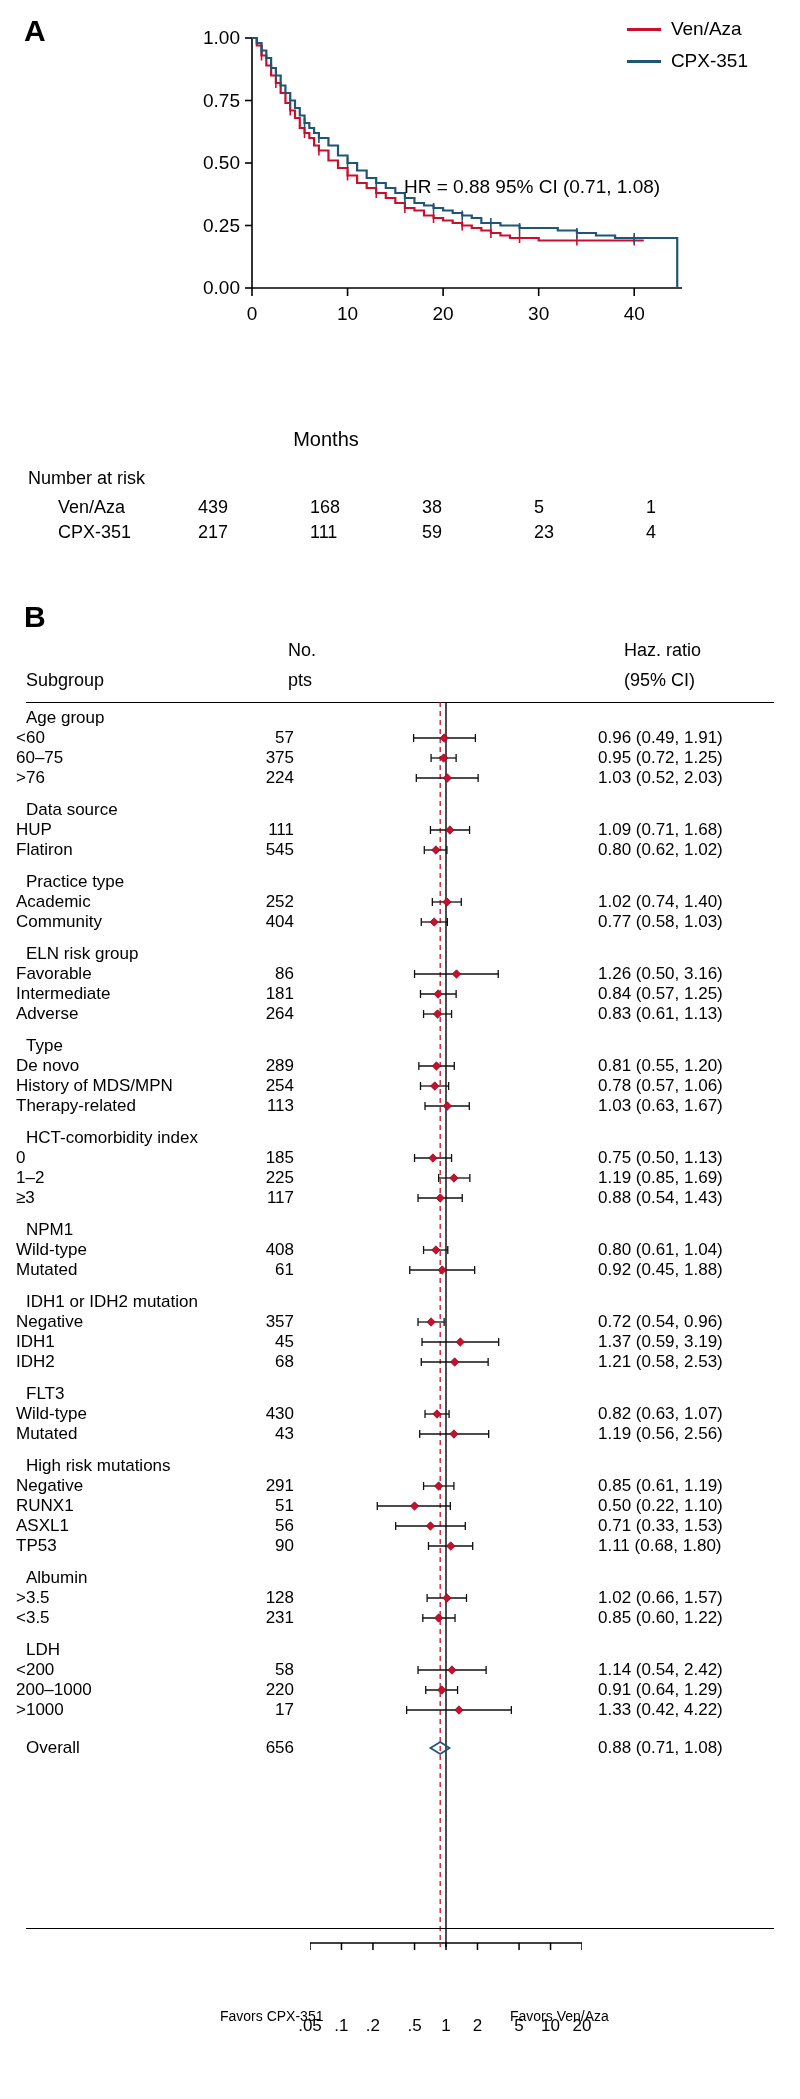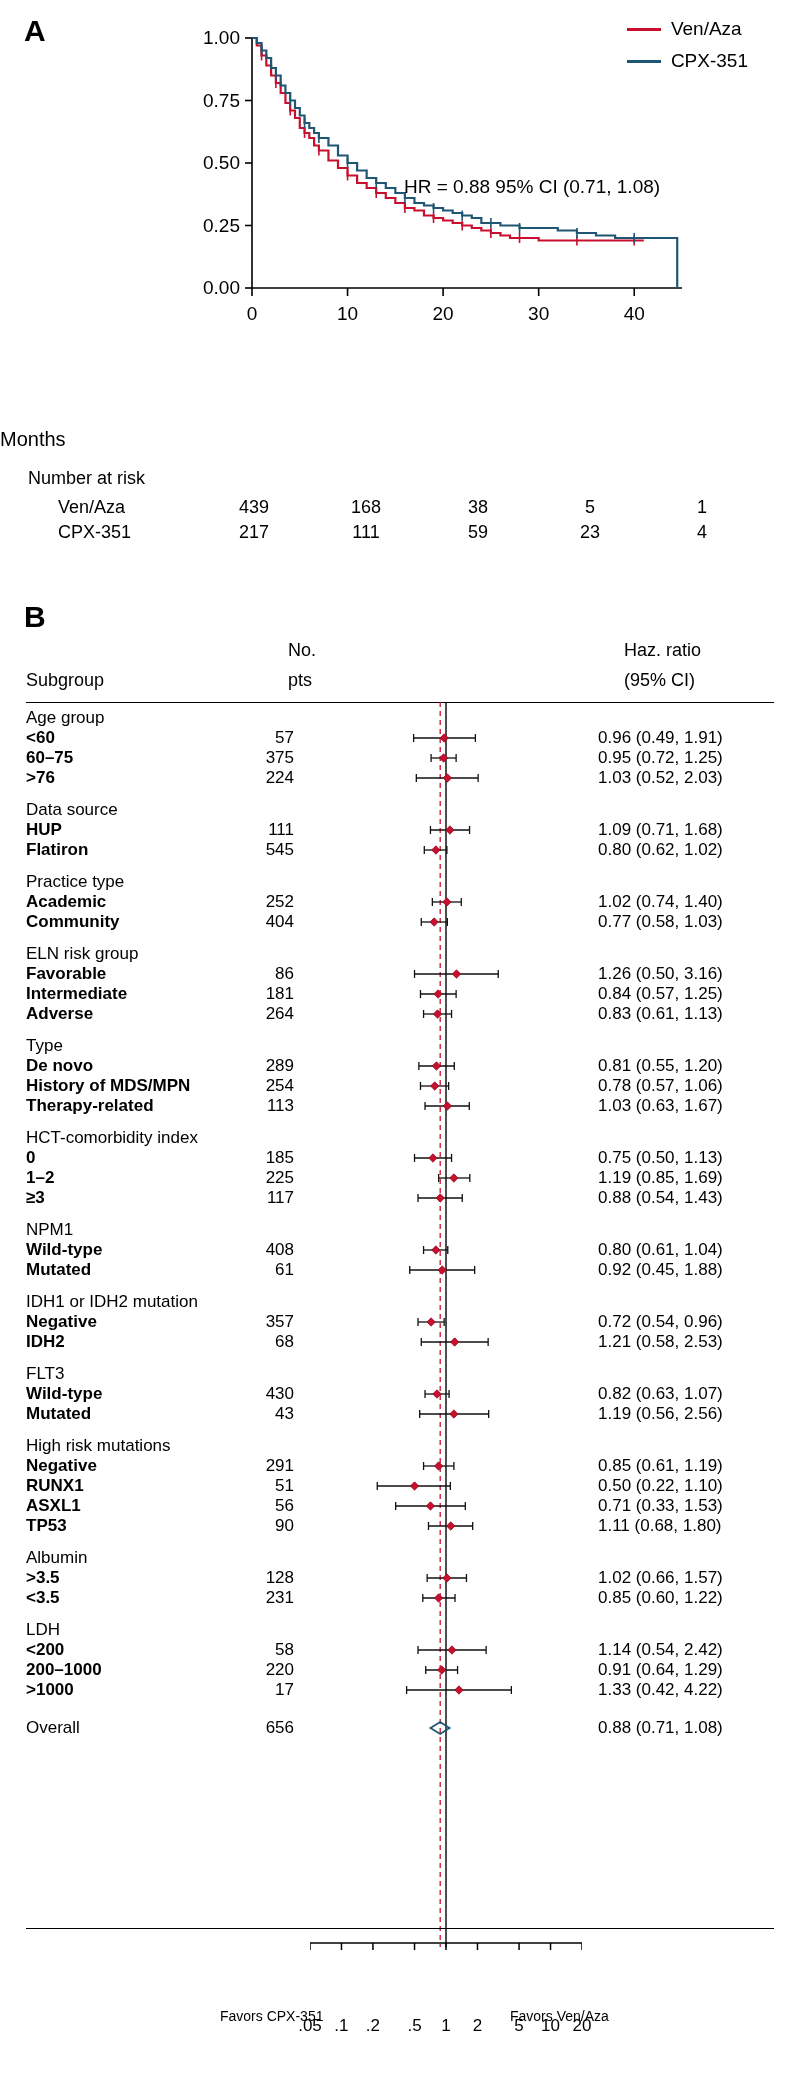--- a/index.html
+++ b/index.html
@@ -67,21 +67,21 @@
     top: 176px;
     font-size: 19px;
     white-space: nowrap;
   }
 
   .axis-title-x {
     position: absolute;
     left: 0;
     top: 428px;
     width: 652px;
-    text-align: left;
+    text-align: center;
     font-size: 20px;
   }
 
   
   #risk-table {
     position: absolute;
     left: 28px;
     top: 468px;
     width: 740px;
     font-size: 18px;
@@ -98,21 +98,21 @@
     padding: 2px 0;
     font-size: 18px;
   }
   #risk-table td.rlabel {
     width: 140px;
     padding-left: 30px;
     white-space: nowrap;
   }
   #risk-table td.rnum {
     width: 112px;
-    text-align: center;
+    text-align: left;
   }
 
   
   #panel-b {
     position: absolute;
     left: 0;
     top: 590px;
     width: 800px;
     height: 1509px;
   }
@@ -159,21 +159,21 @@
     font-size: 17px;
   }
   .frow.heading { font-size: 17px; }
   .frow.spacer { height: 12px; }
   .f-label {
     position: absolute;
     left: 26px;
     top: 0;
     white-space: nowrap;
   }
-  .f-label.indent { left: 26px; font-weight: bold; }
+  .f-label.indent { left: 16px; }
   .f-n {
     position: absolute;
     left: 220px;
     width: 74px;
     text-align: right;
     top: 0;
   }
   .f-hr {
     position: absolute;
     left: 598px;
@@ -631,20 +631,33 @@
           <span class="f-plot">
             <svg width="272" height="20" viewBox="0 0 272 20">
               <line x1="108.02643383675229" y1="10" x2="134.14676655061425" y2="10" stroke="#111" stroke-width="1.3"></line>
               <line x1="108.02643383675229" y1="6" x2="108.02643383675229" y2="14" stroke="#111" stroke-width="1.3"></line>
               <line x1="134.14676655061425" y1="6" x2="134.14676655061425" y2="14" stroke="#111" stroke-width="1.3"></line>
               <polygon points="121.08660019368327,5.8 125.28660019368327,10 121.08660019368327,14.2 116.88660019368326,10" fill="#c8102e" stroke="#8e0b20" stroke-width="0.8"></polygon>
             </svg>
           </span>
         </div>
         <div class="frow">
+          <span class="f-label indent">IDH1</span>
+          <span class="f-n">45</span>
+          <span class="f-hr">1.37 (0.59, 3.19)</span>
+          <span class="f-plot">
+            <svg width="272" height="20" viewBox="0 0 272 20">
+              <line x1="112.04657346830518" y1="10" x2="188.66253132066313" y2="10" stroke="#111" stroke-width="1.3"></line>
+              <line x1="112.04657346830518" y1="6" x2="112.04657346830518" y2="14" stroke="#111" stroke-width="1.3"></line>
+              <line x1="188.66253132066313" y1="6" x2="188.66253132066313" y2="14" stroke="#111" stroke-width="1.3"></line>
+              <polygon points="150.2917513010773,5.8 154.4917513010773,10 150.2917513010773,14.2 146.09175130107732,10" fill="#c8102e" stroke="#8e0b20" stroke-width="0.8"></polygon>
+            </svg>
+          </span>
+        </div>
+        <div class="frow">
           <span class="f-label indent">IDH2</span>
           <span class="f-n">68</span>
           <span class="f-hr">1.21 (0.58, 2.53)</span>
           <span class="f-plot">
             <svg width="272" height="20" viewBox="0 0 272 20">
               <line x1="111.27052183065109" y1="10" x2="178.1392212805452" y2="10" stroke="#111" stroke-width="1.3"></line>
               <line x1="111.27052183065109" y1="6" x2="111.27052183065109" y2="14" stroke="#111" stroke-width="1.3"></line>
               <line x1="178.1392212805452" y1="6" x2="178.1392212805452" y2="14" stroke="#111" stroke-width="1.3"></line>
               <polygon points="144.65376693893307,5.8 148.85376693893306,10 144.65376693893307,14.2 140.4537669389331,10" fill="#c8102e" stroke="#8e0b20" stroke-width="0.8"></polygon>
             </svg>

